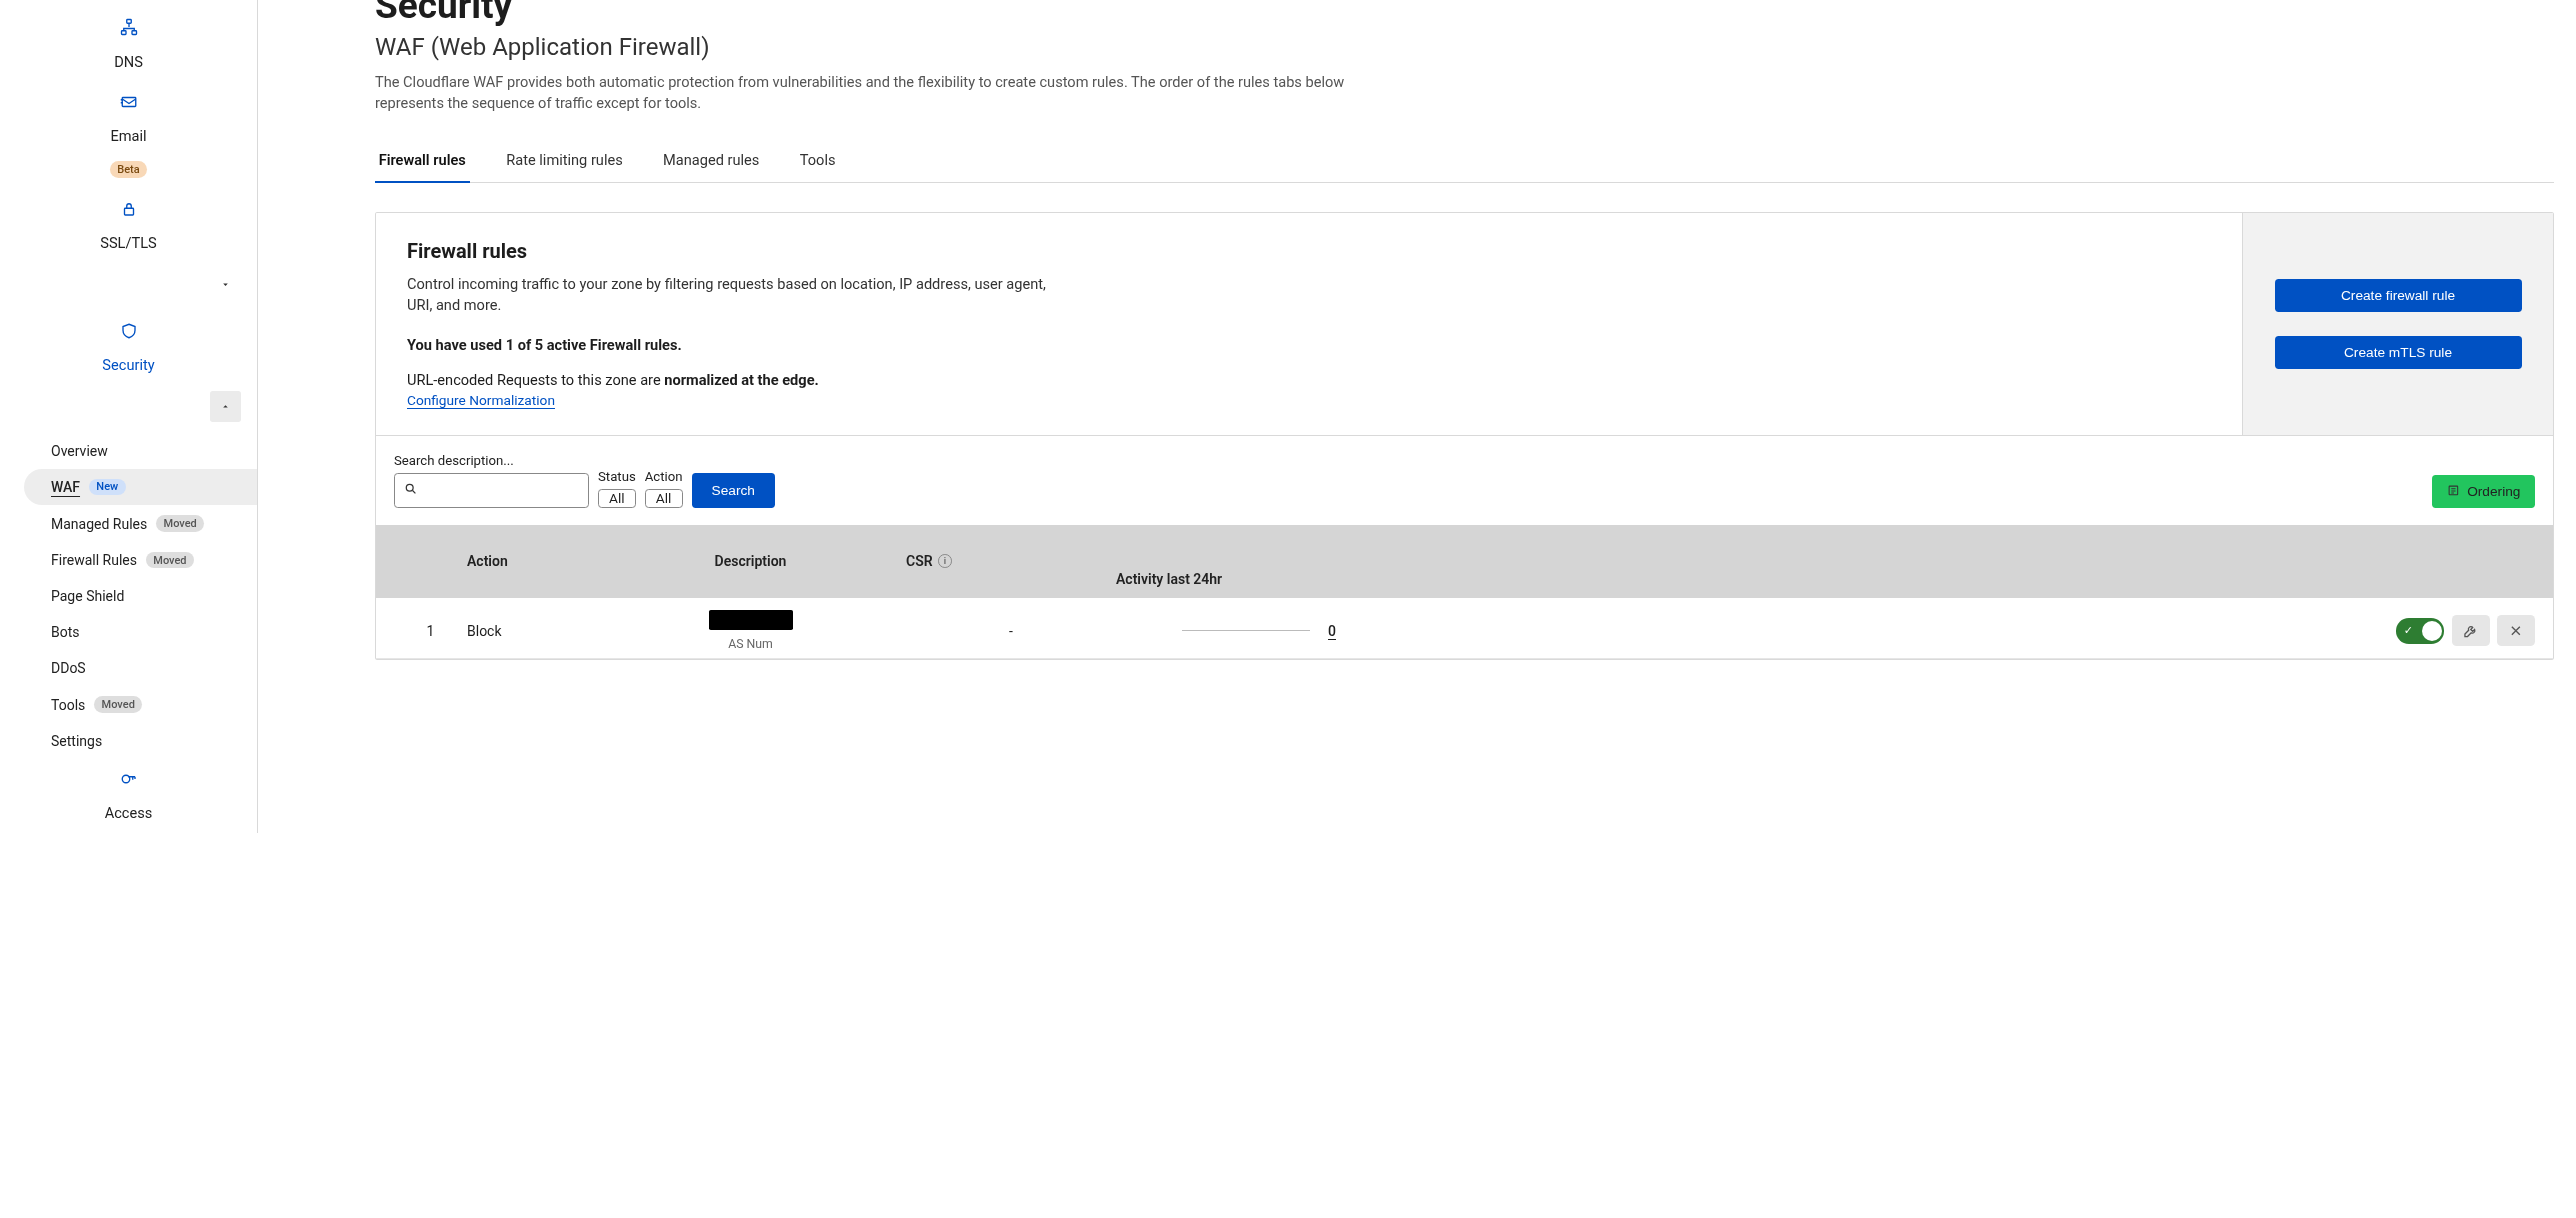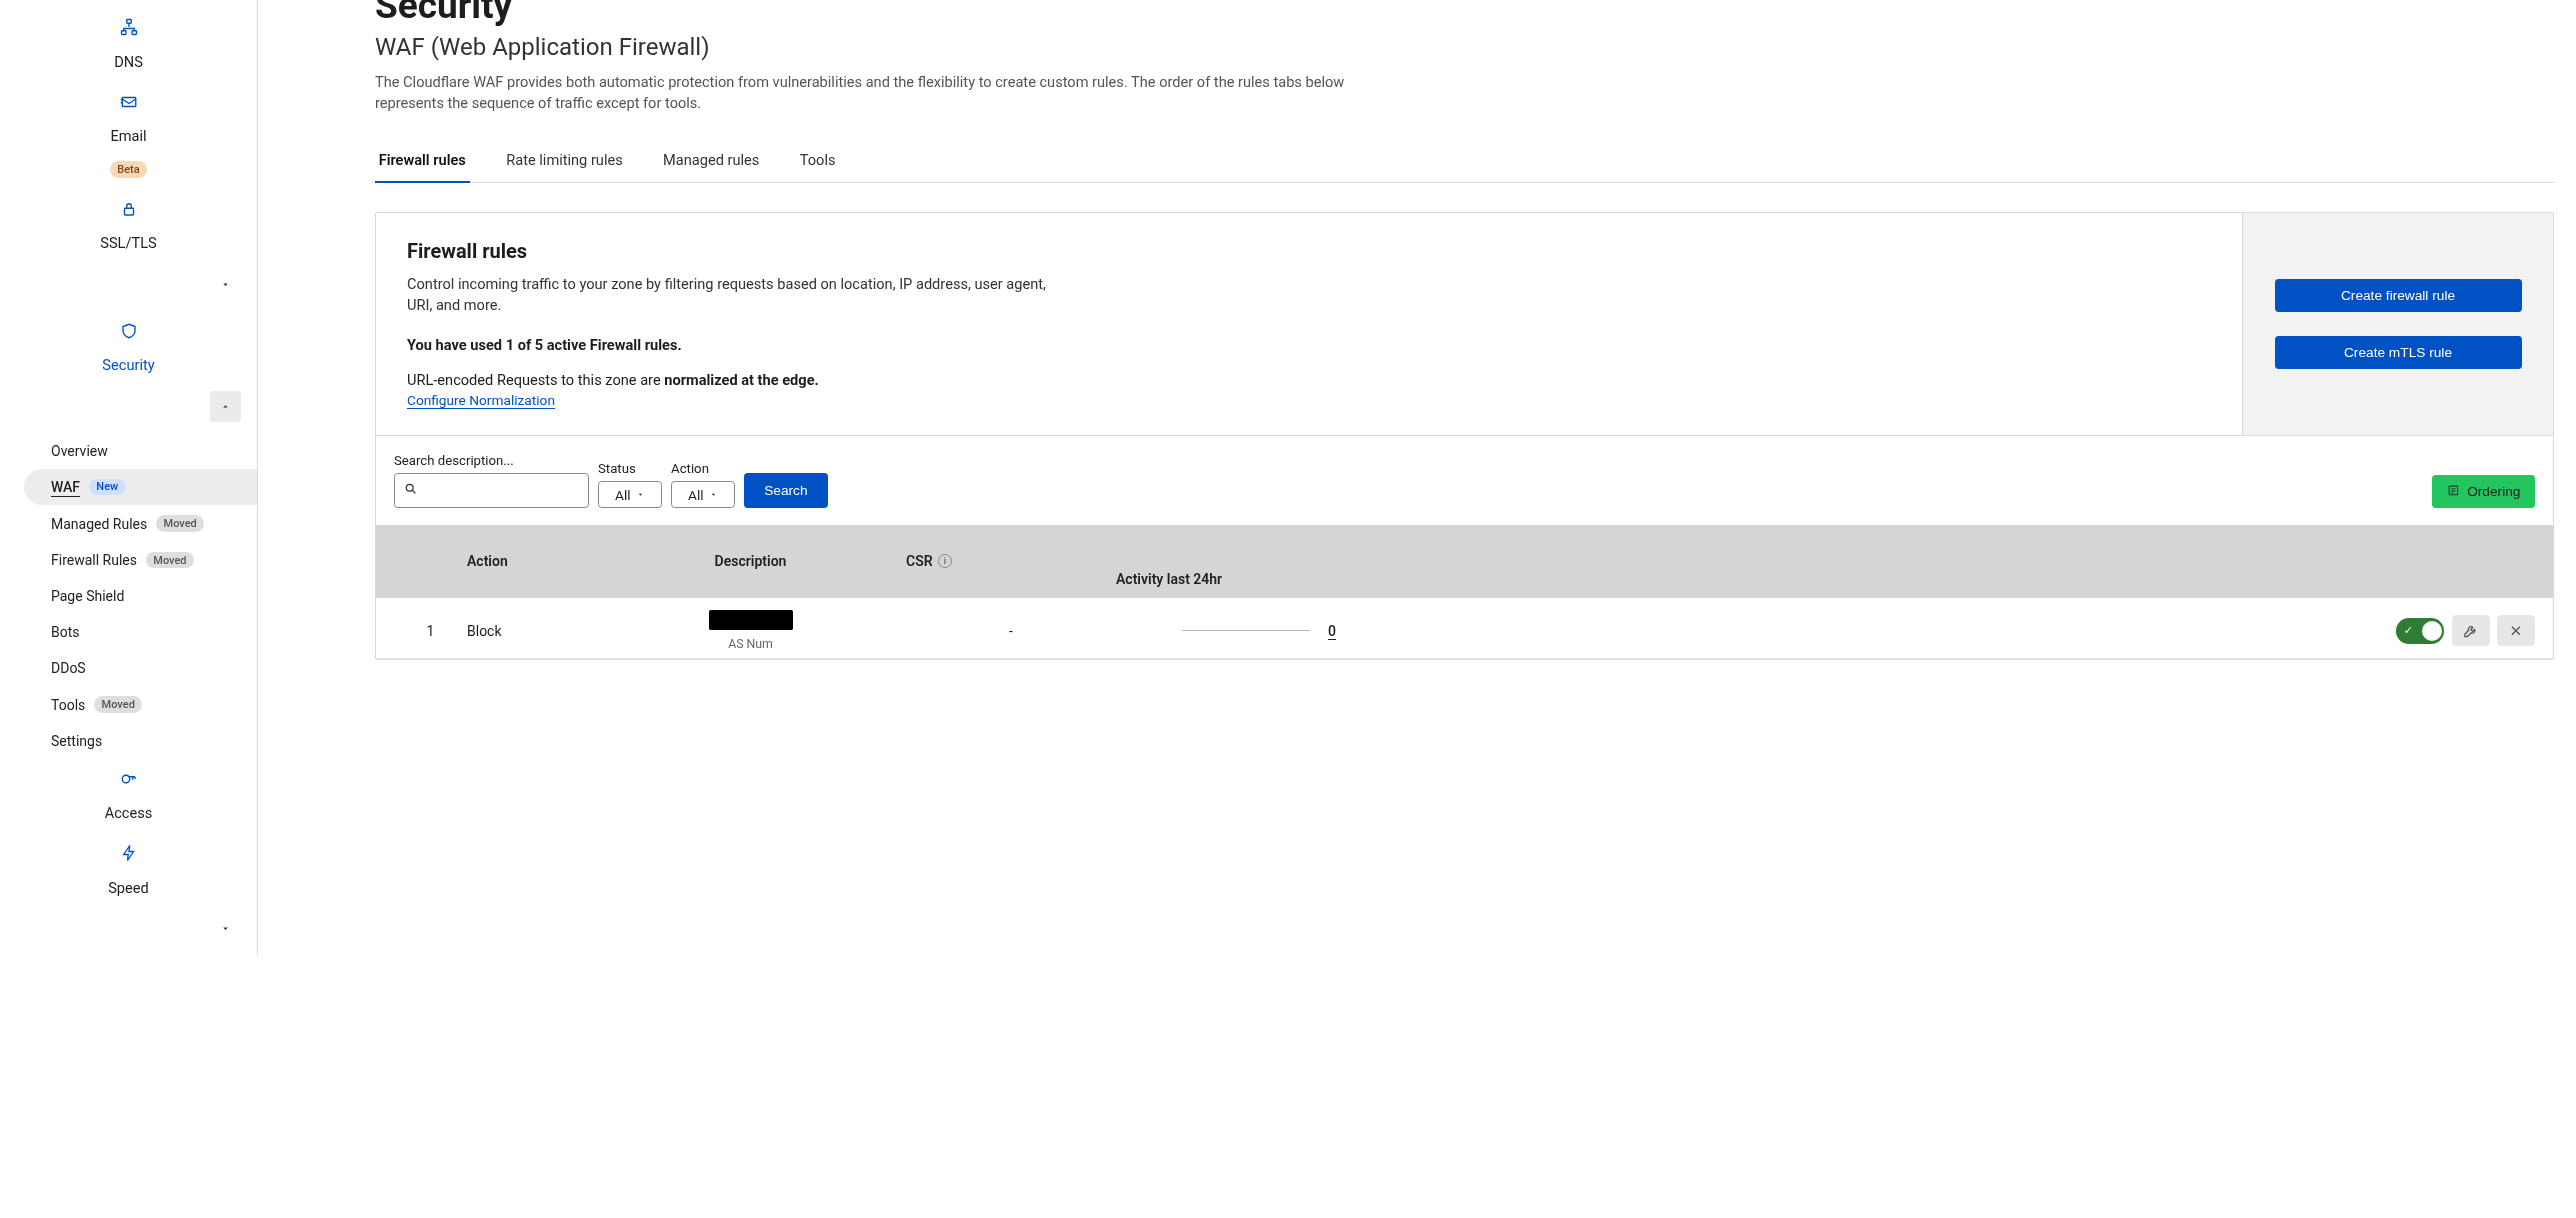--- a/index.html
+++ b/index.html
@@ -224,27 +224,28 @@
   .search-box input {
     border: none;
     outline: none;
     flex: 1;
     font-size: 13.7px;
     background: transparent;
   }
   .select-box {
     border: 0.9px solid #888;
     border-radius: 3.7px;
-    height: 27px;
-    display: flex;
-    align-items: center;
-    padding: 0 16px;
+    height: 19px;
+    display: flex;
+    align-items: center;
+    padding: 0 5px;
     gap: 5.5px;
     cursor: pointer;
     font-size: 13.7px;
+    flex-direction: column;
   }
   .spacer { flex: 1; }
   .table-head {
     background: #d5d5d5;
     display: grid;
     grid-template-columns: 73px 128px 311px 210px 238px 1fr;
     align-items: center;
     padding: 11px 18px;
     font-weight: 600;
     font-size: 14px;
@@ -408,33 +409,20 @@
     <div class="side-item">
       <span class="icon">
         <svg viewBox="0 0 24 24" fill="none" stroke="currentColor" stroke-width="1.8">
           <circle cx="8" cy="12" r="5"></circle>
             <path d="M11 9l9 0M17 9v4M20 9v3"></path>
         </svg>
       </span>
       <span class="label">Access</span>
     </div>
 
-    <div class="side-item">
-      <span class="icon">
-        <svg viewBox="0 0 24 24" fill="none" stroke="currentColor" stroke-width="1.8">
-          <path d="M13 2L5 14h6l-1 8 8-12h-6l1-8z"></path>
-        </svg>
-      </span>
-      <span class="label">Speed</span>
-      <span class="chev" style="background:transparent">
-        <svg width="11" height="11" viewBox="0 0 24 24" fill="currentColor">
-            <path d="M7 10l5 5 5-5z"></path>
-          </svg>
-      </span>
-    </div>
 
   </nav>
 
   <main class="main">
     <div class="main-content">
       <div class="page-head">
         <h1>Security</h1>
         <h2>WAF (Web Application Firewall)</h2>
         <p class="desc">The Cloudflare WAF provides both automatic protection from vulnerabilities and the flexibility to create custom rules. The order of the rules tabs below represents the sequence of traffic except for tools.</p>
       </div>

